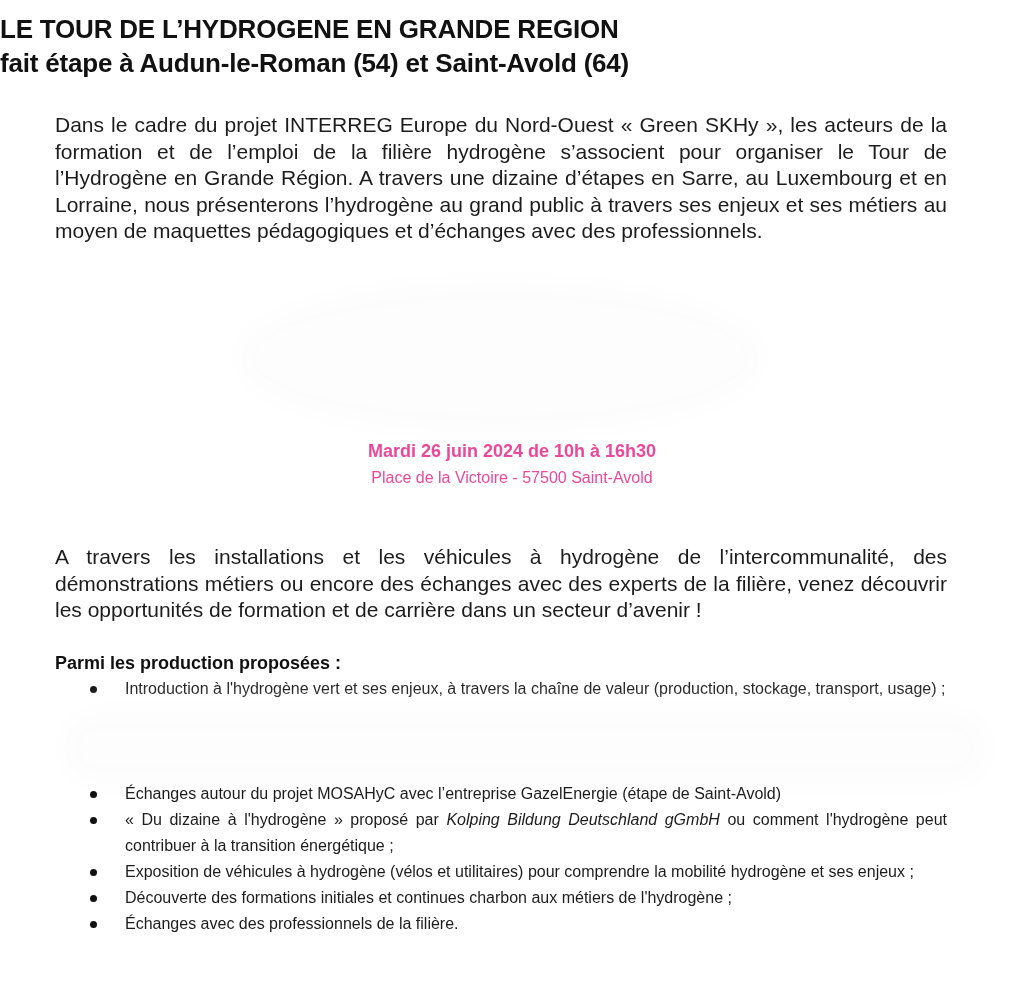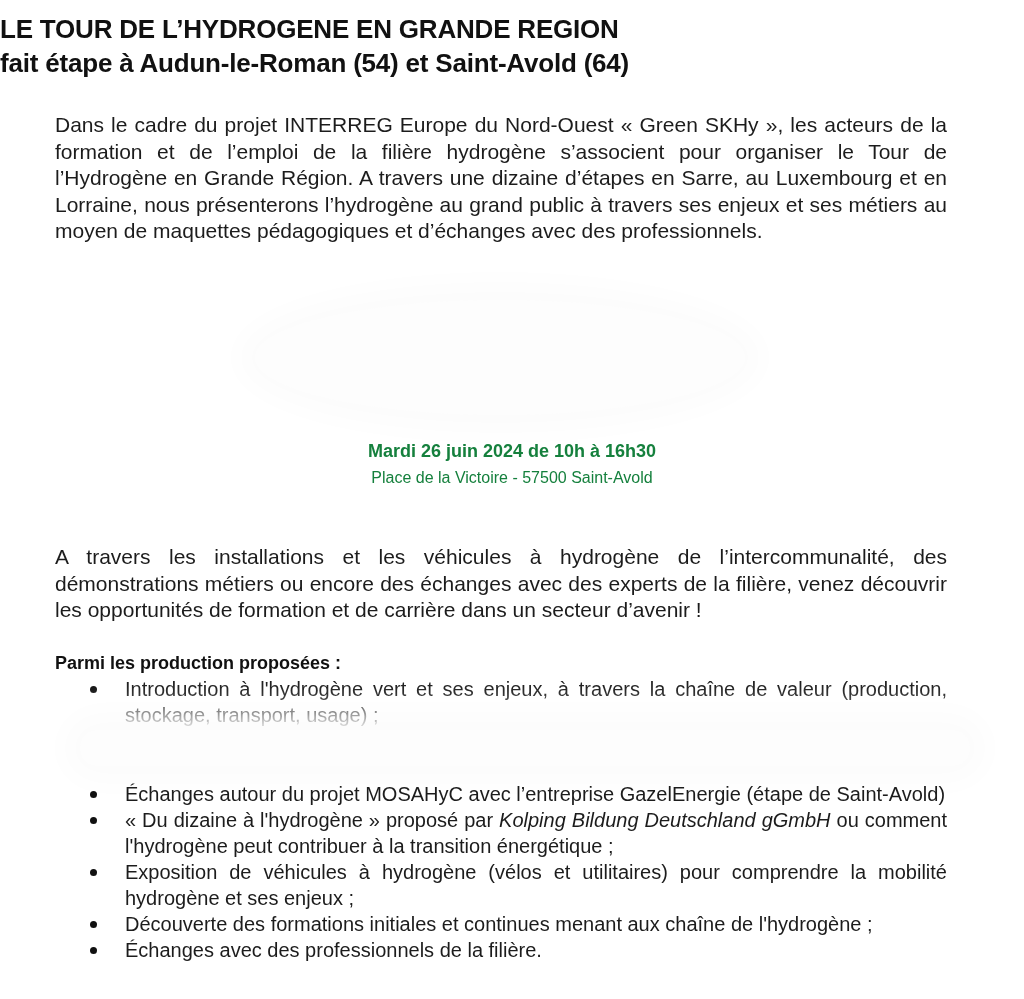--- a/index.html
+++ b/index.html
@@ -54,21 +54,21 @@
     }
     .ph-1 { left: 255px; top: 300px; width: 490px; height: 115px; }
     .ph-2 { left: 80px; top: 730px; width: 890px; height: 36px; border-radius: 20px; }
 
     .event-block {
       position: absolute;
       top: 437px;
       left: 0;
       width: 1024px;
       text-align: center;
-      color: #15803d;
+      color: #ec4899;
     }
     .event-date {
       display: block;
       font-weight: bold;
       font-size: 18px;
       line-height: 28px;
     }
     .event-place {
       display: block;
       font-size: 16px;
@@ -91,21 +91,21 @@
       margin: 0;
       padding: 0;
       list-style: none;
     }
     .list-a { top: 676px; }
     .list-b { top: 781px; }
     .bullet-item {
       position: relative;
       padding-left: 125px;
       width: 822px;
-      font-size: 20px;
+      font-size: 16px;
       line-height: 26px;
       text-align: justify;
       color: #1c1c1c;
       margin-bottom: 0;
     }
     .bullet-dot {
       position: absolute;
       left: 90px;
       top: 10px;
       width: 7px;
@@ -155,21 +155,21 @@
     <li class="bullet-item">
       <span class="bullet-dot"></span>
       <span class="bullet-text"><span>« Du dizaine à l'hydrogène » proposé par </span><em>Kolping Bildung Deutschland gGmbH</em><span> ou comment l'hydrogène peut contribuer à la transition énergétique ;</span></span>
     </li>
     <li class="bullet-item">
       <span class="bullet-dot"></span>
       <span class="bullet-text">Exposition de véhicules à hydrogène (vélos et utilitaires) pour comprendre la mobilité hydrogène et ses enjeux ;</span>
     </li>
     <li class="bullet-item">
       <span class="bullet-dot"></span>
-      <span class="bullet-text">Découverte des formations initiales et continues menant aux chaîne de l'hydrogène ;</span>
+      <span class="bullet-text">Découverte des formations initiales et continues charbon aux métiers de l'hydrogène ;</span>
     </li>
     <li class="bullet-item">
       <span class="bullet-dot"></span>
       <span class="bullet-text">Échanges avec des professionnels de la filière.</span>
     </li>
   </ul>
 
 </div>
 
 </body></html>

